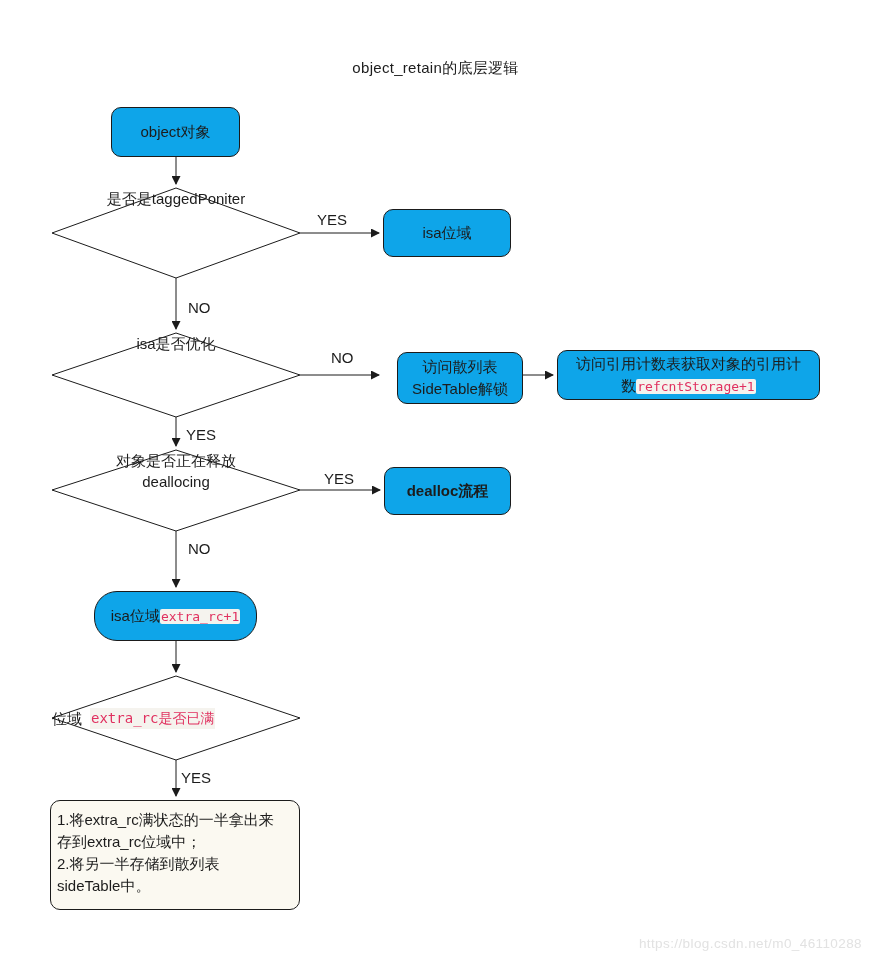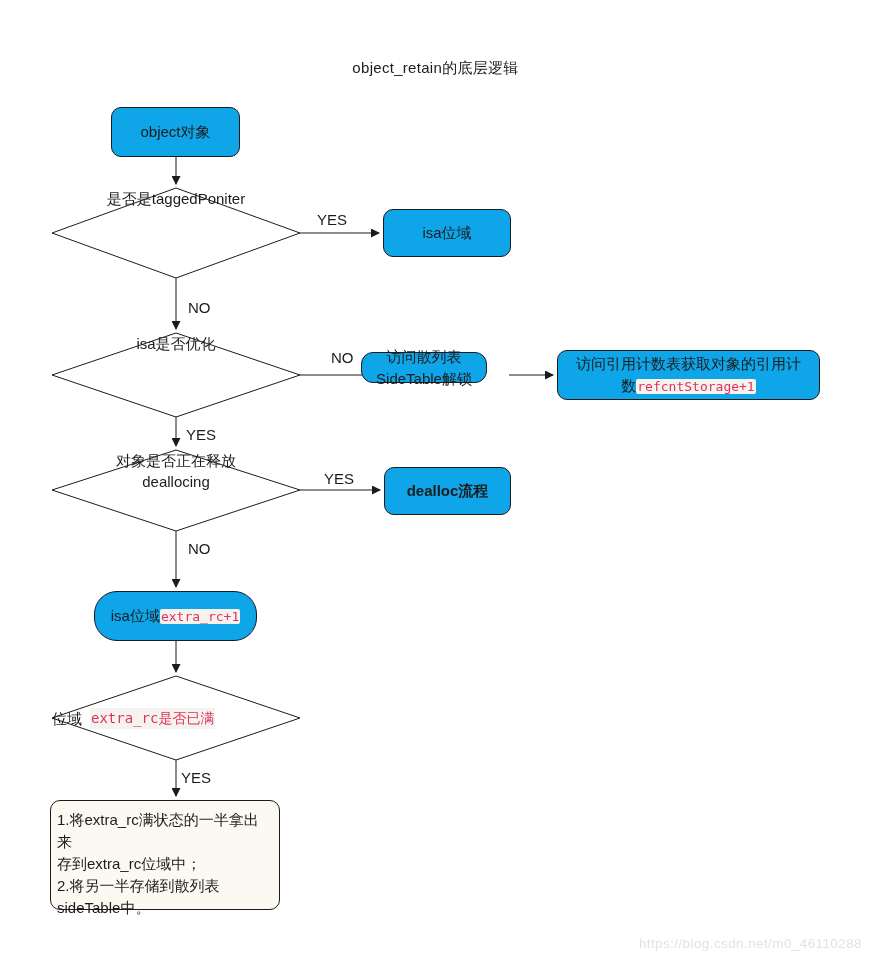--- a/index.html
+++ b/index.html
@@ -22,21 +22,21 @@
   .edge-label{position:absolute;font-size:15px;}
   .code{
     font-family:"DejaVu Sans Mono","Liberation Mono",monospace;
     font-size:13px;color:#e0305f;background:#f5f3ee;padding:0 1px;border-radius:2px;
   }
   .code-cjk{
     font-family:"DejaVu Sans Mono","Liberation Mono",monospace;
     font-size:14px;color:#e0305f;background:#f5f3ee;padding:0 1px;border-radius:0;
   }
   #node-note{
-    left:50px;top:800px;width:230px;height:110px;background:#fbf9f1;
+    left:50px;top:800px;width:250px;height:110px;background:#fbf9f1;
     border:1px solid #1b1b1b;border-radius:10px;box-sizing:border-box;
     padding:8px 6px 0 6px;font-size:15px;line-height:22px;text-align:left;position:absolute;
   }
   #watermark{
     right:9px;top:936px;font-size:13.5px;color:#e2e2e2;letter-spacing:.4px;position:absolute;
   }
   .two-line{line-height:22px;}
 </style>
 </head>
 <body>
@@ -70,21 +70,21 @@
   <div id="title" class="abs">object_retain的底层逻辑</div>
 
   <div class="node" style="left:111px;top:107px;width:129px;height:50px;">
     <span>object对象</span>
   </div>
 
   <div class="node" style="left:383px;top:209px;width:128px;height:48px;">
     <span>isa位域</span>
   </div>
 
-  <div class="node two-line" style="left:361px;top:352px;width:126px;height:31px;flex-direction:column;border-radius:12px;">
+  <div class="node two-line" style="left:397px;top:352px;width:126px;height:52px;flex-direction:column;">
     <span>访问散列表</span>
     <span>SideTable解锁</span>
   </div>
 
   <div class="node two-line" style="left:557px;top:350px;width:263px;height:50px;padding:0 13px;">
     <span><span>访问引用计数表获取对象的引用计数</span><span class="code">refcntStorage+1</span></span>
   </div>
 
   <div class="node" style="left:384px;top:467px;width:127px;height:48px;font-weight:bold;">
     <span>dealloc流程</span>

